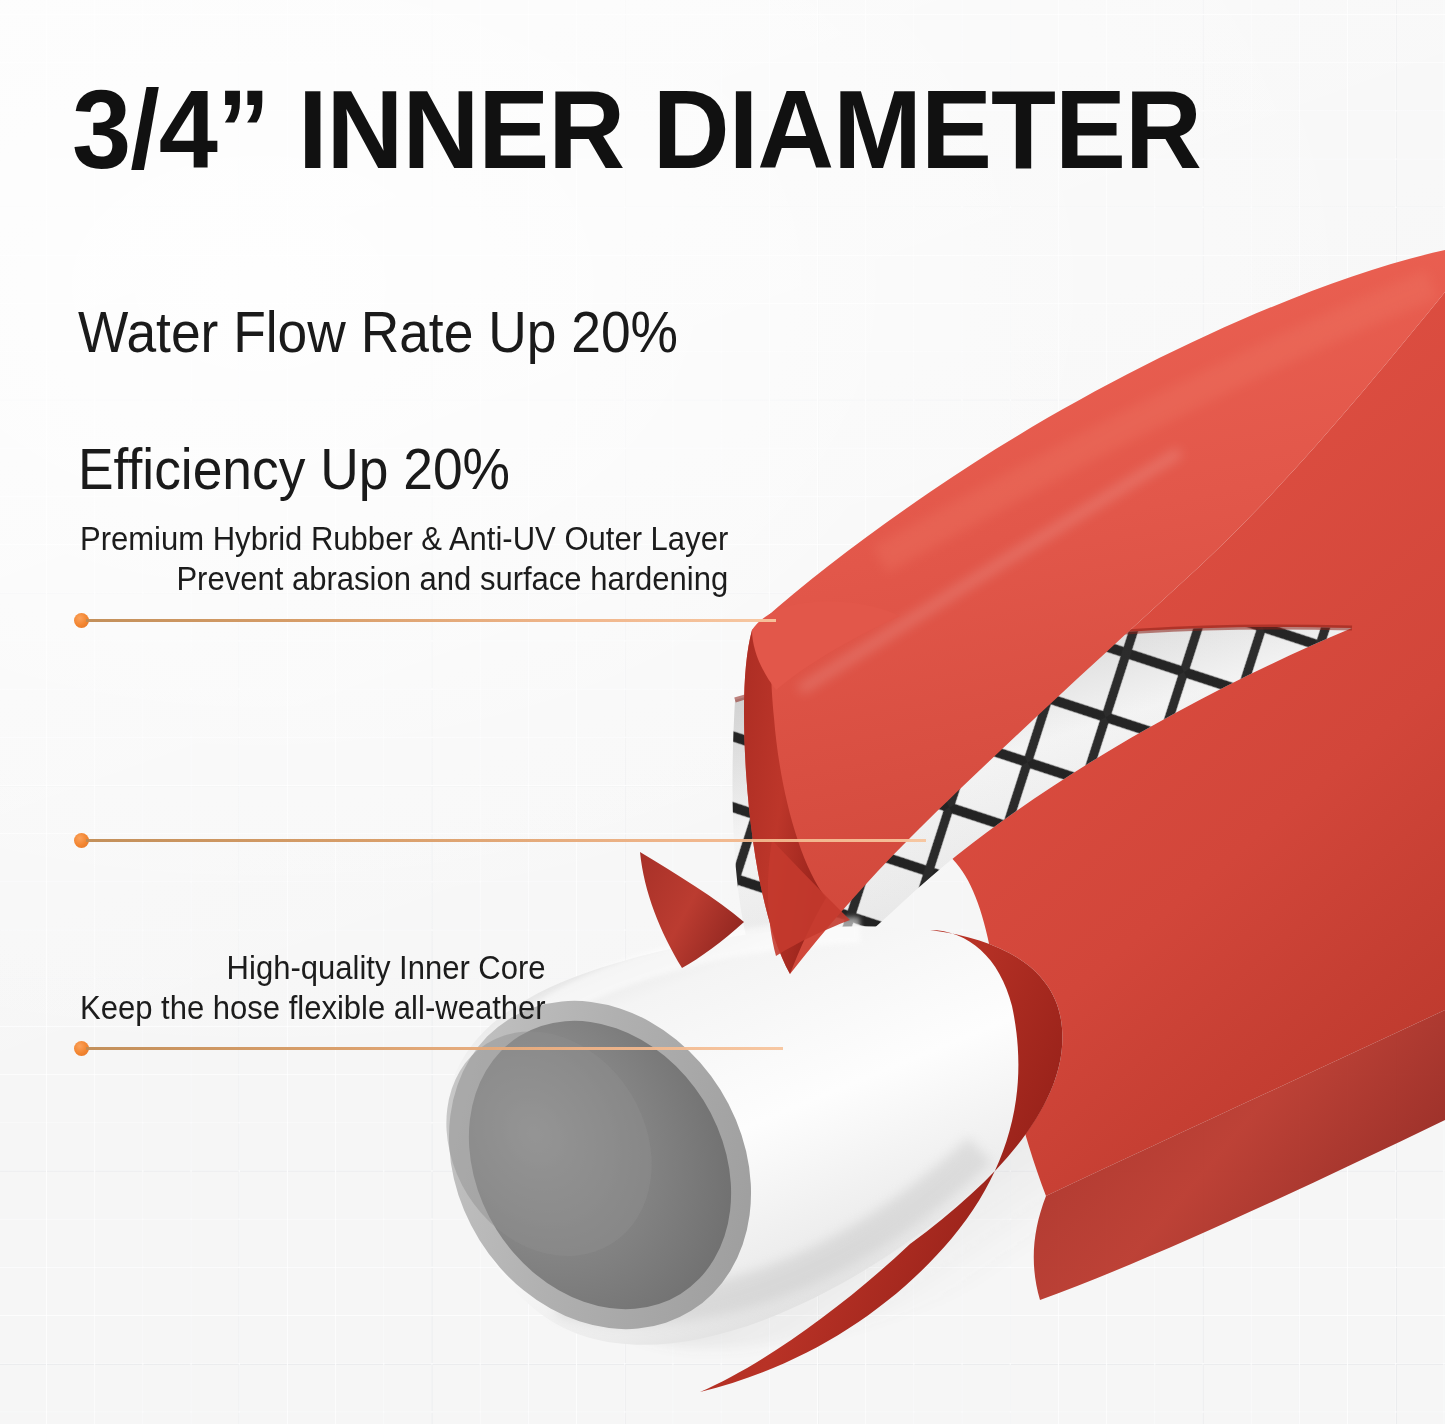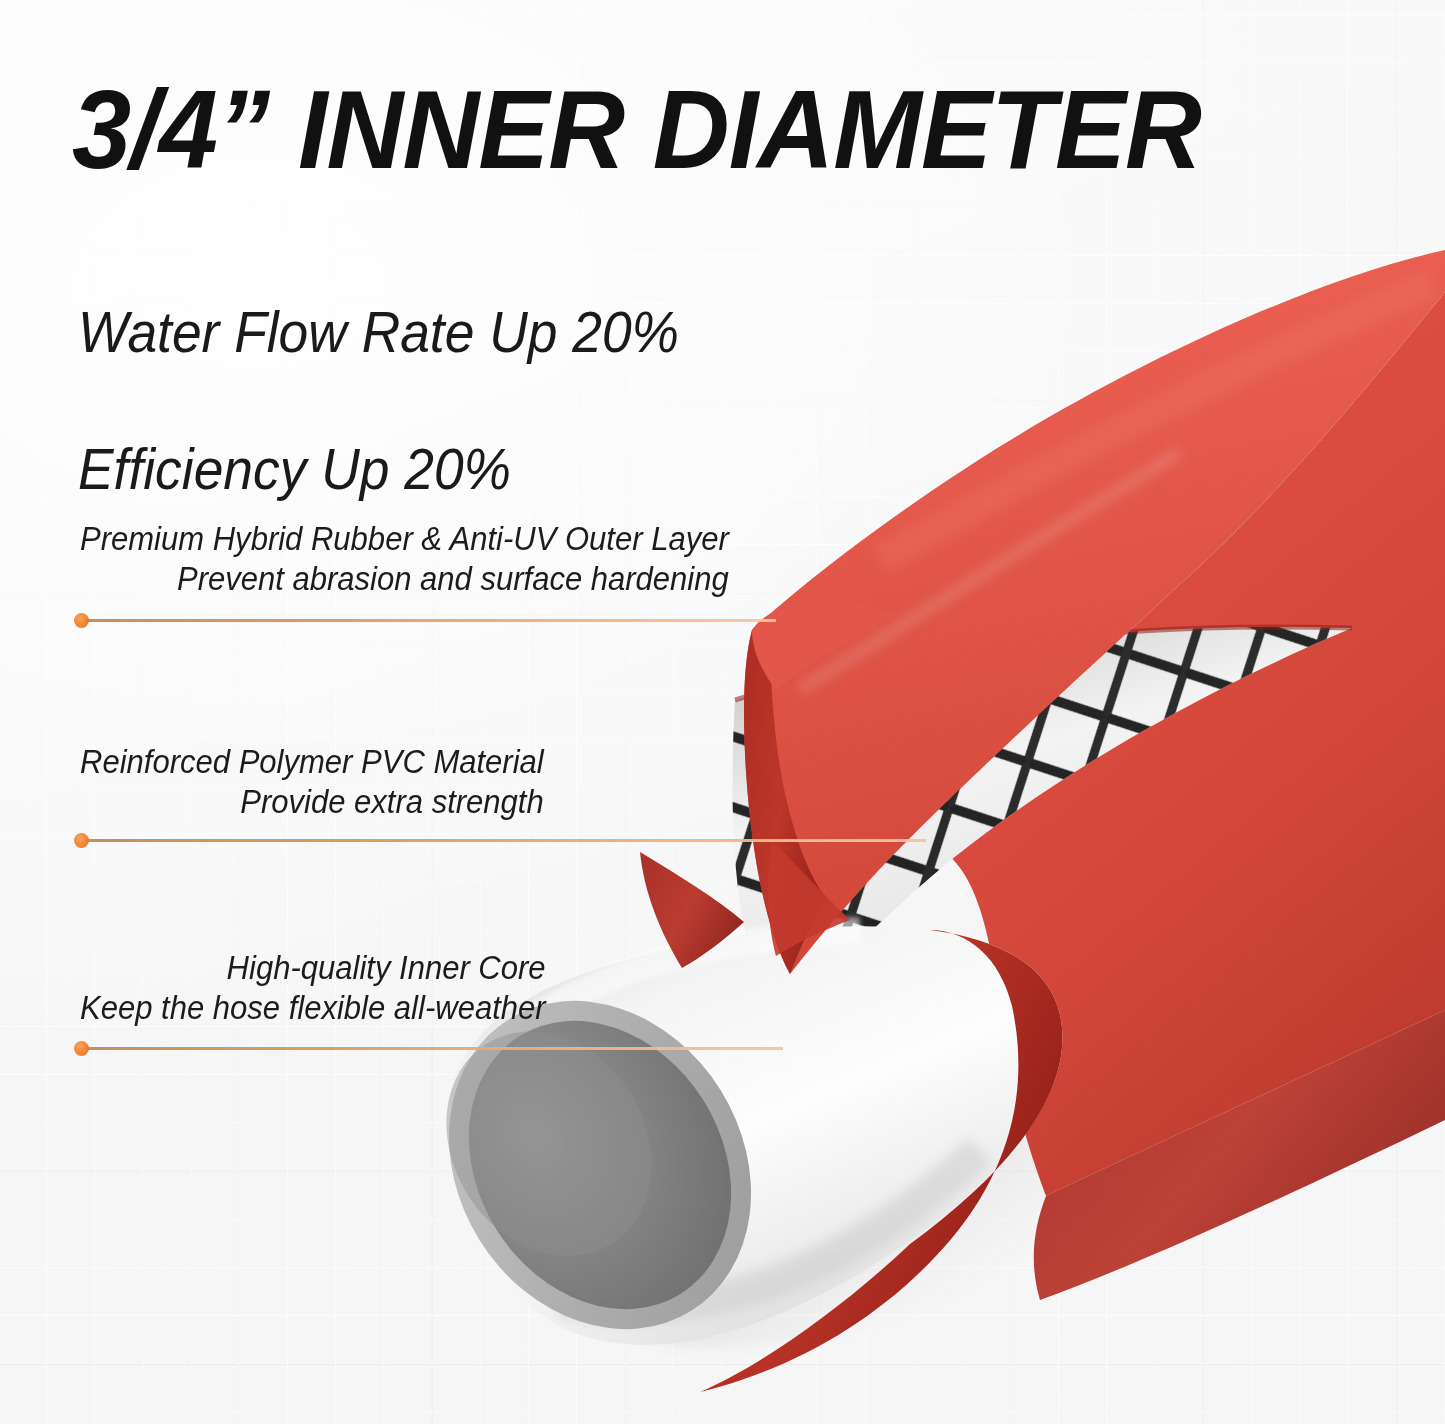--- a/index.html
+++ b/index.html
@@ -7,21 +7,20 @@
     padding: 0;
     background: #ffffff;
   }
   #stage {
     position: relative;
     width: 1445px;
     height: 1424px;
     overflow: hidden;
     background: #f7f7f7;
     font-family: "Liberation Sans", sans-serif;
-    font-style: italic;
   }
 
   
   .bg-grid {
     position: absolute;
     inset: 0;
     background-color: #f6f6f6;
     background-image:
       linear-gradient(to right, rgba(255,255,255,0.95) 1px, transparent 1px),
       linear-gradient(to bottom, rgba(255,255,255,0.95) 1px, transparent 1px),
@@ -324,24 +323,20 @@
 
   <div class="callout" style="top:519px;">
     <div class="c-title">Premium Hybrid Rubber &amp; Anti-UV Outer Layer</div>
     <div class="c-sub">Prevent abrasion and surface hardening</div>
   </div>
   <div class="leader" style="top:613px;">
     <span class="dot"></span>
     <span class="line" style="width:690px;"></span>
   </div>
 
-  <div class="callout" style="top:742px;">
-    <div class="c-title">Reinforced Polymer PVC Material</div>
-    <div class="c-sub">Provide extra strength</div>
-  </div>
   <div class="leader" style="top:833px;">
     <span class="dot"></span>
     <span class="line" style="width:840px;"></span>
   </div>
 
   <div class="callout" style="top:948px;">
     <div class="c-title">High-quality Inner Core</div>
     <div class="c-sub">Keep the hose flexible all-weather</div>
   </div>
   <div class="leader" style="top:1041px;">

